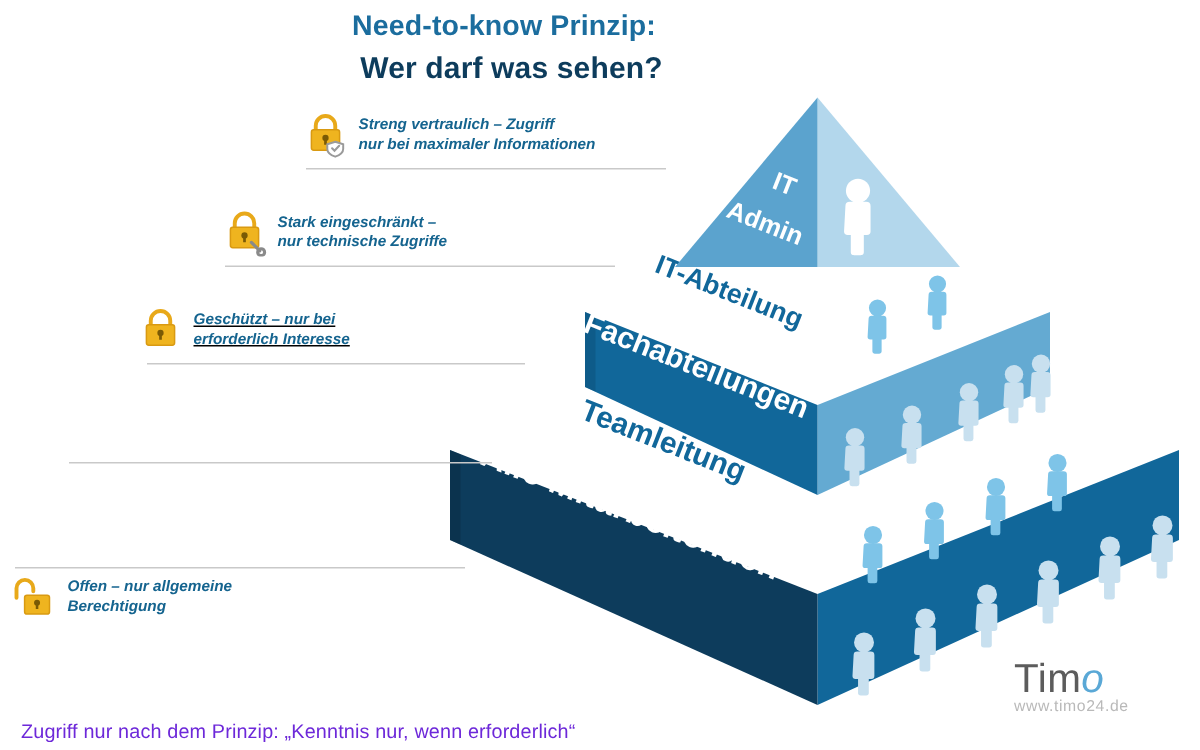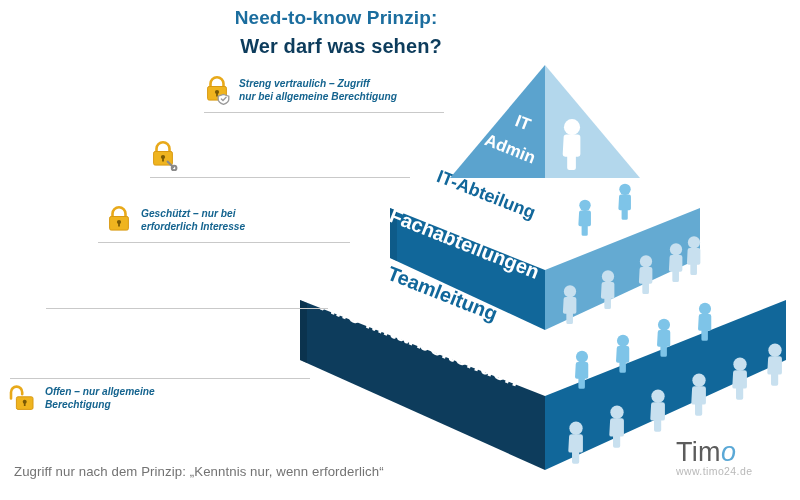--- a/index.html
+++ b/index.html
@@ -18,21 +18,21 @@
   .legend-row{position:absolute;}
   .legend-inner{display:flex;align-items:flex-start;gap:7px;}
   .lock-ico{flex:0 0 auto;width:30px;height:32px;position:relative;}
   .legend-text{font-size:10.2px;font-style:italic;font-weight:bold;color:#15648f;line-height:13.2px;white-space:nowrap;padding-top:3px;}
   .rule{position:absolute;height:1px;background:#c9c9c9;}
 
   
   #pyramid{position:absolute;left:0;top:0;width:800px;height:500px;}
 
   
-  .caption{position:absolute;left:14px;top:464px;font-size:13.2px;color:#737373;letter-spacing:.1px;}
+  .caption{position:absolute;left:14px;top:480px;font-size:13.2px;color:#6d28d9;letter-spacing:.1px;}
 
   
   .logo{position:absolute;left:676px;top:437px;width:116px;height:50px;}
   .logo-text{font-size:27px;color:#5c5c5c;letter-spacing:.3px;line-height:30px;font-family:Liberation Sans, sans-serif;}
   .logo-o{color:#5aa8d6;font-style:italic;}
   .logo-url{font-size:10.5px;color:#b9b9b9;letter-spacing:.4px;margin-top:-2px;}
 </style>
 </head>
 <body>
 
@@ -127,44 +127,48 @@
           <rect x="5.6" y="12.5" width="18.8" height="13.6" rx="1.6" fill="#efb41f"></rect>
           <rect x="5.6" y="12.5" width="18.8" height="13.6" rx="1.6" fill="none" stroke="#d99a12" stroke-width="1"></rect>
           <circle cx="15" cy="18" r="2.1" fill="#7a5a05"></circle>
           <rect x="14.1" y="18.4" width="1.8" height="4.1" fill="#7a5a05"></rect>
           <path d="M21.5 20.5 l5.3 1.7 v3.1 c0 2.6 -2.3 4.1 -5.3 5.1 c-3 -1 -5.3 -2.5 -5.3 -5.1 v-3.1 z" fill="#ffffff" stroke="#9a9a9a" stroke-width="1.3"></path>
           <path d="M19.4 24.9 l1.6 1.6 l3.1 -3.3" fill="none" stroke="#9a9a9a" stroke-width="1.4" stroke-linecap="round"></path>
         </svg>
       </div>
       <div class="legend-text">
         <div>Streng vertraulich – Zugriff</div>
-        <div>nur bei allgemeine Berechtigung</div>
+        <div>nur bei maximaler Informationen</div>
       </div>
     </div>
   </div>
   <div class="rule" style="left:204px;top:112px;width:240px;"></div>
 
   <div class="legend-row" style="left:148px;top:139px;">
     <div class="legend-inner">
       <div class="lock-ico">
         <svg viewBox="0 0 30 32" width="30" height="32">
           <path d="M8.5 13 v-3.2 a6.5 6.5 0 0 1 13 0 V13" fill="none" stroke="#e8a91a" stroke-width="2.6"></path>
           <rect x="5.6" y="12.5" width="18.8" height="13.6" rx="1.6" fill="#efb41f"></rect>
           <rect x="5.6" y="12.5" width="18.8" height="13.6" rx="1.6" fill="none" stroke="#d99a12" stroke-width="1"></rect>
           <circle cx="15" cy="18" r="2.1" fill="#7a5a05"></circle>
           <rect x="14.1" y="18.4" width="1.8" height="4.1" fill="#7a5a05"></rect>
           <line x1="19.6" y1="22.6" x2="25.2" y2="28.2" stroke="#8a8a8a" stroke-width="2.1" stroke-linecap="round"></line>
           <circle cx="26.1" cy="29.1" r="2.3" fill="none" stroke="#8a8a8a" stroke-width="2.1"></circle>
         </svg>
       </div>
+      <div class="legend-text">
+        <div>Stark eingeschränkt –</div>
+        <div>nur technische Zugriffe</div>
+      </div>
     </div>
   </div>
   <div class="rule" style="left:150px;top:177px;width:260px;"></div>
 
-  <div class="legend-row" style="left:104px;top:204px;">
+  <div class="legend-row" style="left:92px;top:204px;text-decoration:underline;">
     <div class="legend-inner">
       <div class="lock-ico">
         <svg viewBox="0 0 30 32" width="30" height="32">
           <path d="M8.5 13 v-3.2 a6.5 6.5 0 0 1 13 0 V13" fill="none" stroke="#e8a91a" stroke-width="2.6"></path>
           <rect x="5.6" y="12.5" width="18.8" height="13.6" rx="1.6" fill="#efb41f"></rect>
           <rect x="5.6" y="12.5" width="18.8" height="13.6" rx="1.6" fill="none" stroke="#d99a12" stroke-width="1"></rect>
           <circle cx="15" cy="18" r="2.1" fill="#7a5a05"></circle>
           <rect x="14.1" y="18.4" width="1.8" height="4.1" fill="#7a5a05"></rect>
         </svg>
       </div>

